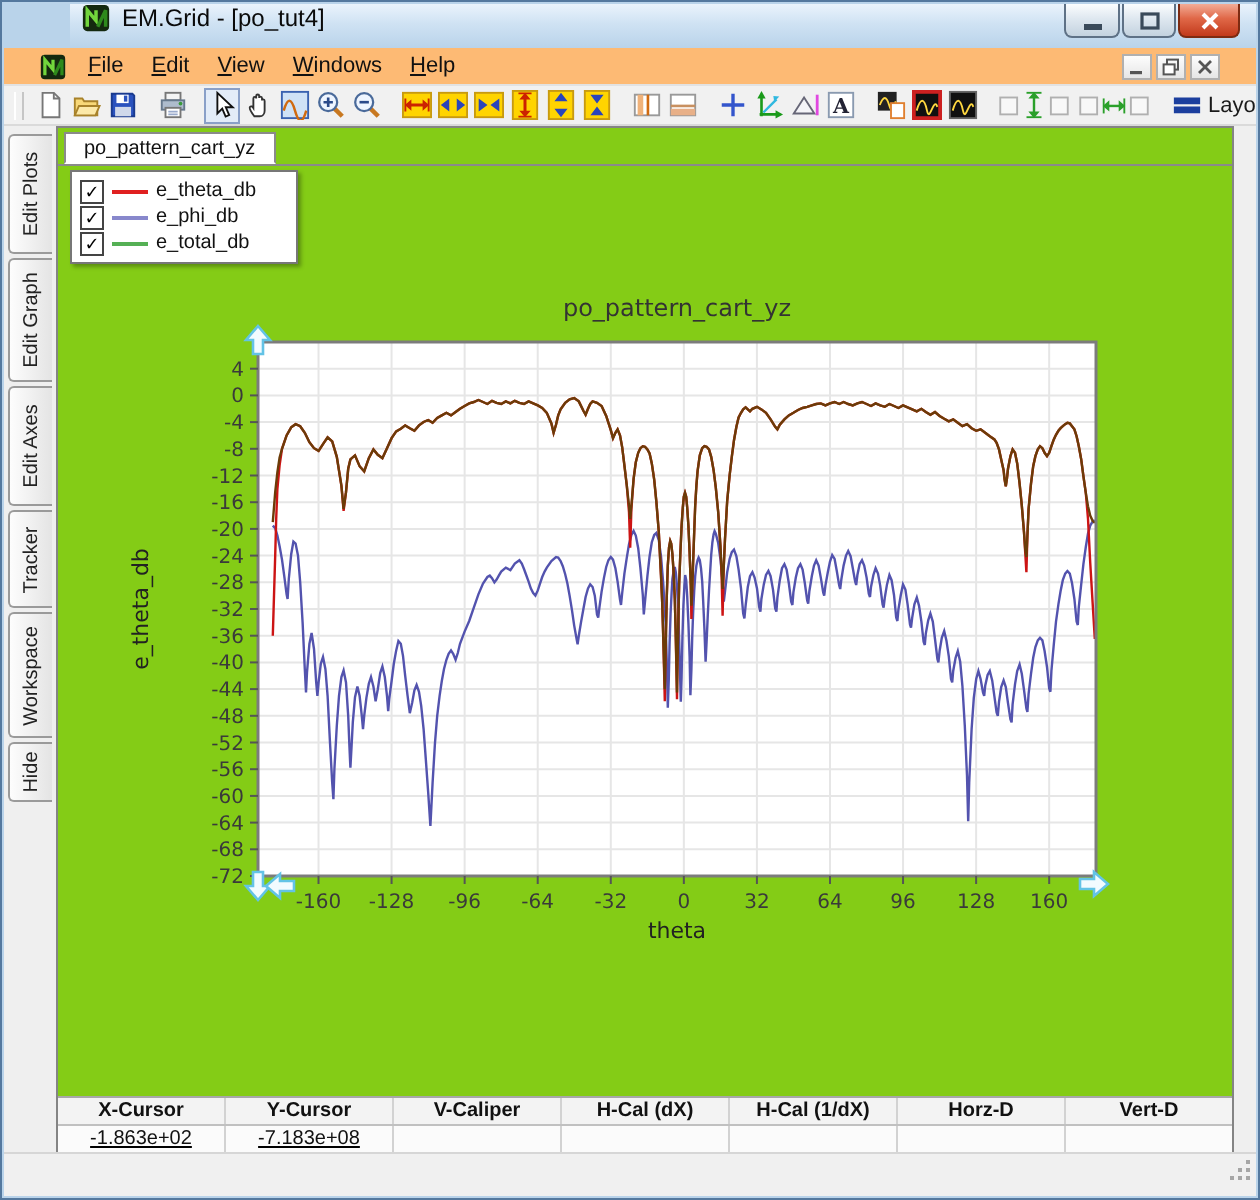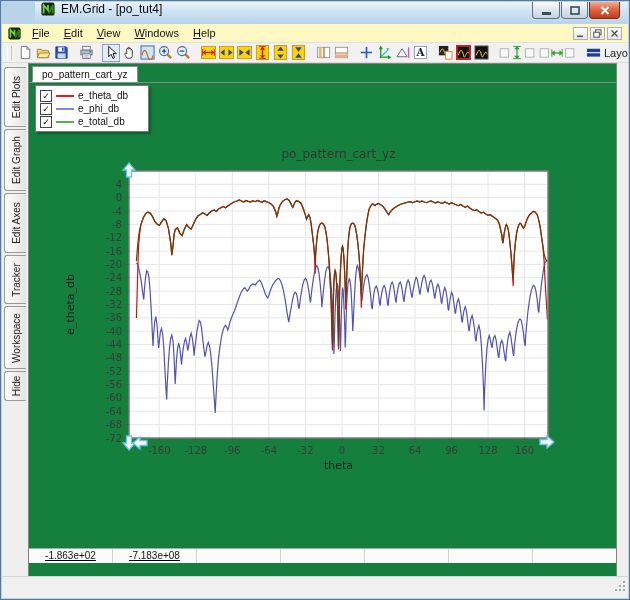--- a/index.html
+++ b/index.html
@@ -7,42 +7,42 @@
   .window{position:relative;width:630px;height:600px;background:#b9d3ea;border:1px solid #54789e;box-sizing:border-box;overflow:hidden;}
   
   .titlebar{position:absolute;left:1px;top:1px;right:1px;height:22px;background:linear-gradient(#eaf3fc,#cfe2f3 45%,#b9d3ea);display:flex;padding-left:6px;margin-left:33px;}
   .title-text{font-size:12px;color:#0a0a0a;margin-left:6px;}
   .app-icon svg{width:14px;height:14px;display:block;}
   .caption-buttons{position:absolute;top:0;right:8px;display:flex;}
   .cap-btn{height:17px;border:1px solid #5e7186;border-top:none;border-radius:0 0 4px 4px;background:linear-gradient(#fbfdfe,#dfe8f0 45%,#c3d2df);display:flex;align-items:center;justify-content:center;margin-left:1px;box-sizing:border-box;}
   .cap-close{background:linear-gradient(#f2ac96,#e06848 45%,#c23a1c);border-color:#7e2b12;}
   .glyph-min{width:9px;height:3px;background:#3a4a5a;margin-top:6px;}
   
-  .menubar{position:absolute;left:1px;right:1px;top:23px;height:19px;background:#fef9c3;border-bottom:1px solid #e2e2e2;display:flex;align-items:center;padding:0 6px;box-sizing:border-box;}
+  .menubar{position:absolute;left:1px;right:1px;top:23px;height:19px;background:#fdba74;border-bottom:1px solid #e2e2e2;display:flex;align-items:center;padding:0 18px;box-sizing:border-box;}
   .menu-appicon svg{width:13px;height:13px;display:block;margin-right:4px;}
   .menu-item{font-size:11px;color:#111;padding:2px 7px;}
   .menu-item u{text-decoration:underline;}
   .mdi-buttons{margin-left:auto;display:flex;gap:2px;}
   .mdi-btn{width:15px;height:13px;border:1px solid #b0b0b0;background:linear-gradient(#fdfdfd,#e6e6e6);display:flex;align-items:center;justify-content:center;box-sizing:border-box;}
   .mdi-btn svg{width:9px;height:9px;display:block;}
   
   .toolbar{position:absolute;left:1px;right:1px;top:42px;height:20px;background:#f1f1f1;border-bottom:1px solid #dadada;display:flex;align-items:center;padding-left:4px;box-sizing:border-box;overflow:hidden;white-space:nowrap;}
   .tb-grip{width:3px;height:14px;border-left:1px solid #ffffff;border-right:1px solid #c6c6c6;margin:0 4px 0 1px;flex:none;}
   .tb-btn{width:18px;height:18px;display:flex;align-items:center;justify-content:center;border:1px solid transparent;box-sizing:border-box;flex:none;}
   .tb-btn svg{width:15px;height:15px;display:block;}
   .tb-btn.selected{border:1px solid #8aa0c8;background:#e3ecf8;}
   .tb-btn.wide{width:40px;}
   .tb-btn.wide svg{width:38px;}
   .tb-sep{width:7px;flex:none;}
   .tb-label{font-size:11px;color:#1a1a1a;margin-left:2px;}
   
   .client{position:absolute;left:1px;right:1px;top:62px;height:516px;background:#efefef;}
   .side-tab{position:absolute;left:2px;width:22px;background:linear-gradient(to right,#fdfdfd,#e4e4e4);border:1px solid #9a9a9a;border-right:none;border-radius:3px 0 0 3px;box-sizing:border-box;}
   .side-tab span{position:absolute;left:50%;top:50%;transform:translate(-50%,-50%) rotate(-90deg);white-space:nowrap;font-size:10px;color:#222;}
-  .document{position:absolute;left:26px;right:11px;top:0;bottom:1px;background:#15803d;border:1px solid #848484;box-sizing:border-box;padding-left:48px;}
+  .document{position:absolute;left:26px;right:11px;top:0;bottom:1px;background:#84cc16;border:1px solid #848484;box-sizing:border-box;padding-left:48px;}
   .doc-tabbar{position:absolute;left:0;right:0;top:0;height:18px;border-bottom:1px solid #8a8a8a;}
   .doc-tab{position:absolute;left:3px;top:2px;height:16px;padding:0 9px;background:#fff;border:1px solid #8a8a8a;border-bottom:1px solid #fff;font-size:10px;color:#111;display:flex;align-items:center;box-sizing:border-box;}
   
   .legend{position:absolute;left:6px;top:21px;width:104px;background:#fff;border:1px solid #777;box-shadow:1.5px 1.5px 2px rgba(0,0,0,.3);padding:3px 4px;}
   .legend-row{display:flex;align-items:center;height:13px;gap:4px;}
   .legend-check{width:10px;height:10px;border:1px solid #444;background:#fff;font-size:9px;line-height:10px;text-align:center;color:#000;flex:none;}
   .legend-swatch{width:18px;height:0;border-top:2px solid #000;flex:none;}
   .legend-label{font-size:10px;color:#111;}
   
   .chart{position:absolute;left:33px;top:77px;}
@@ -464,20 +464,29 @@
           <text x="60" y="300.5" font-size="10" fill="#3a3a3a" text-anchor="end">-72</text>
           <text x="276.5" y="17" font-size="12" fill="#333" text-anchor="middle">po_pattern_cart_yz</text>
           <text x="276.5" y="328" font-size="11" fill="#222" text-anchor="middle">theta</text>
           <text x="12" y="163.5" font-size="11" fill="#222" text-anchor="middle" transform="rotate(-90 12 163.5)">e_theta_db</text>
           <path d="M67 22 l6 7 h-3.5 v7 h-5 v-7 h-3.5 z" fill="#f2fbff" stroke="#63c3e6" stroke-width="1.3"></path>
           <path d="M67 309 l6 -7 h-3.5 v-7 h-5 v7 h-3.5 z" fill="#f2fbff" stroke="#63c3e6" stroke-width="1.3"></path>
           <path d="M71 302 l7 -6 v3.5 h7 v5 h-7 v3.5 z" fill="#f2fbff" stroke="#63c3e6" stroke-width="1.3"></path>
           <path d="M492 301 l-7 -6 v3.5 h-7 v5 h7 v3.5 z" fill="#f2fbff" stroke="#63c3e6" stroke-width="1.3"></path>
         </svg>
       <div class="tracker" id="tracker">
+          <div class="trk-row hdr">
+            <div class="trk-cell">X-Cursor</div>
+            <div class="trk-cell">Y-Cursor</div>
+            <div class="trk-cell">V-Caliper</div>
+            <div class="trk-cell">H-Cal (dX)</div>
+            <div class="trk-cell">H-Cal (1/dX)</div>
+            <div class="trk-cell">Horz-D</div>
+            <div class="trk-cell">Vert-D</div>
+          </div>
           <div class="trk-row val">
             <div class="trk-cell">-1.863e+02</div>
             <div class="trk-cell">-7.183e+08</div>
             <div class="trk-cell"></div>
             <div class="trk-cell"></div>
             <div class="trk-cell"></div>
             <div class="trk-cell"></div>
             <div class="trk-cell"></div>
           </div>
         </div>

